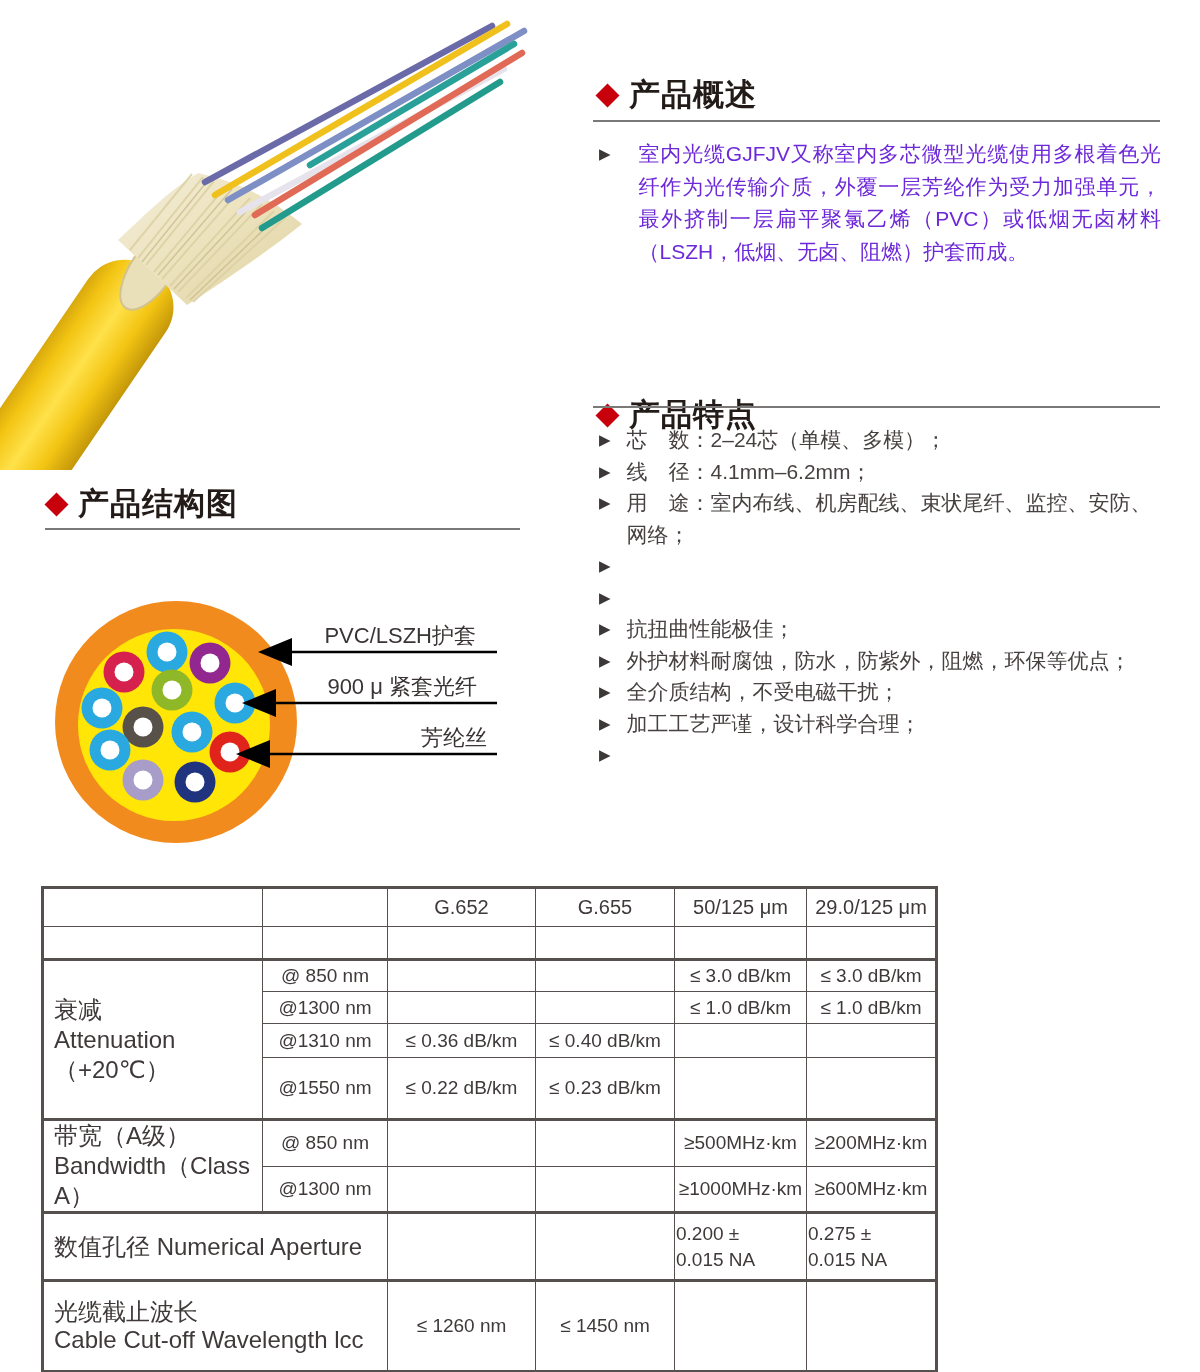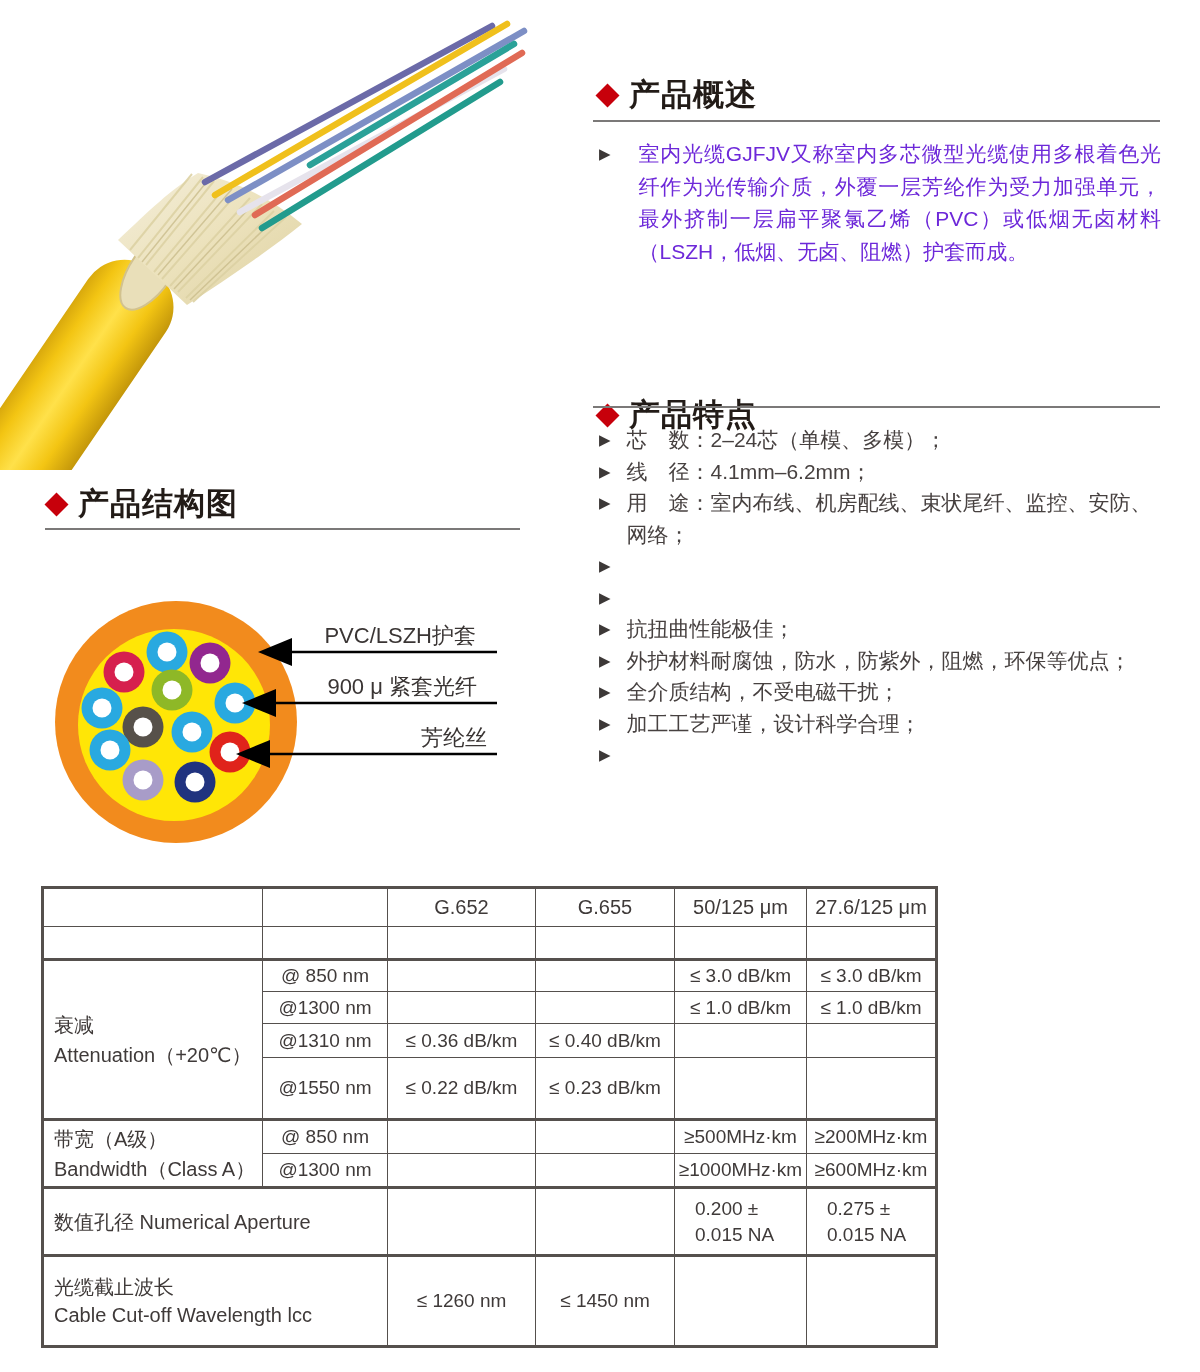--- a/index.html
+++ b/index.html
@@ -28,23 +28,23 @@
   .struct-label{font-size:22px;fill:#3a3534;font-family:"Liberation Sans","DejaVu Sans",sans-serif;}
 
   
   .photo-svg{position:absolute;left:0;top:0;}
 
   
   table.spec{position:absolute;left:41px;top:886px;width:894px;border-collapse:collapse;table-layout:fixed;
              border:3px solid #55504d;}
   table.spec td{border:1px solid #55504d;font-size:19px;color:#3f3a39;text-align:center;vertical-align:middle;padding:0;}
   table.spec td.hdr{font-size:20px;}
-  table.spec td.lab{font-size:20px;text-align:left;padding-left:10px;white-space:pre-line;line-height:30px;}
+  table.spec td.lab{font-size:24px;text-align:left;padding-left:10px;white-space:pre-line;line-height:30px;}
   table.spec td.lab2{line-height:28px;}
-  table.spec td.na{text-align:left;padding-left:20px;white-space:pre-line;line-height:26px;}
+  table.spec td.na{text-align:left;padding-left:1px;white-space:pre-line;line-height:26px;}
   table.spec tr.sep td{border-top-width:3px;}
 </style>
 </head>
 <body>
 
 <div class="page">
 
   <svg class="photo-svg" width="560" height="470" viewBox="0 0 560 470">
     <defs>
       <linearGradient id="cg" gradientUnits="userSpaceOnUse" x1="0" y1="-48" x2="0" y2="48">
@@ -215,21 +215,21 @@
         <col style="width:132px">
         <col style="width:130px">
     </colgroup>
     <tbody>
         <tr style="height:39px">
       <td></td>
       <td></td>
       <td class="hdr">G.652</td>
       <td class="hdr">G.655</td>
       <td class="hdr">50/125 μm</td>
-      <td class="hdr">27.6/125 μm</td>
+      <td class="hdr">29.0/125 μm</td>
     </tr>
     <tr style="height:33px">
       <td></td>
           <td></td>
       <td></td>
           <td></td>
       <td></td>
           <td></td>
     </tr>
     <tr class="sep" style="height:32px">

